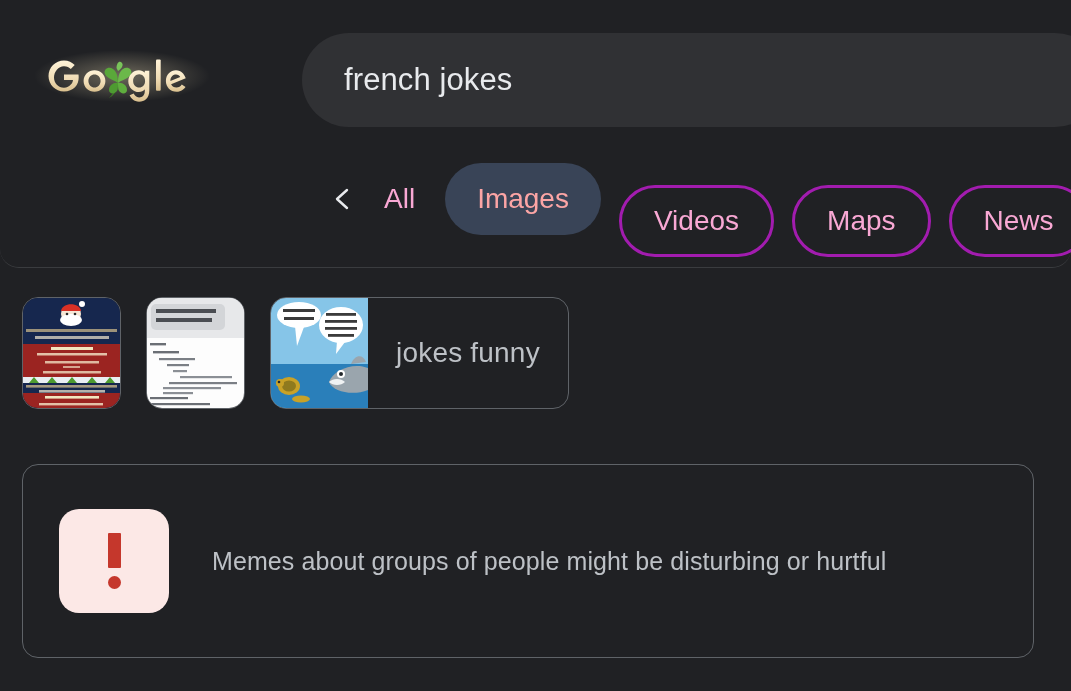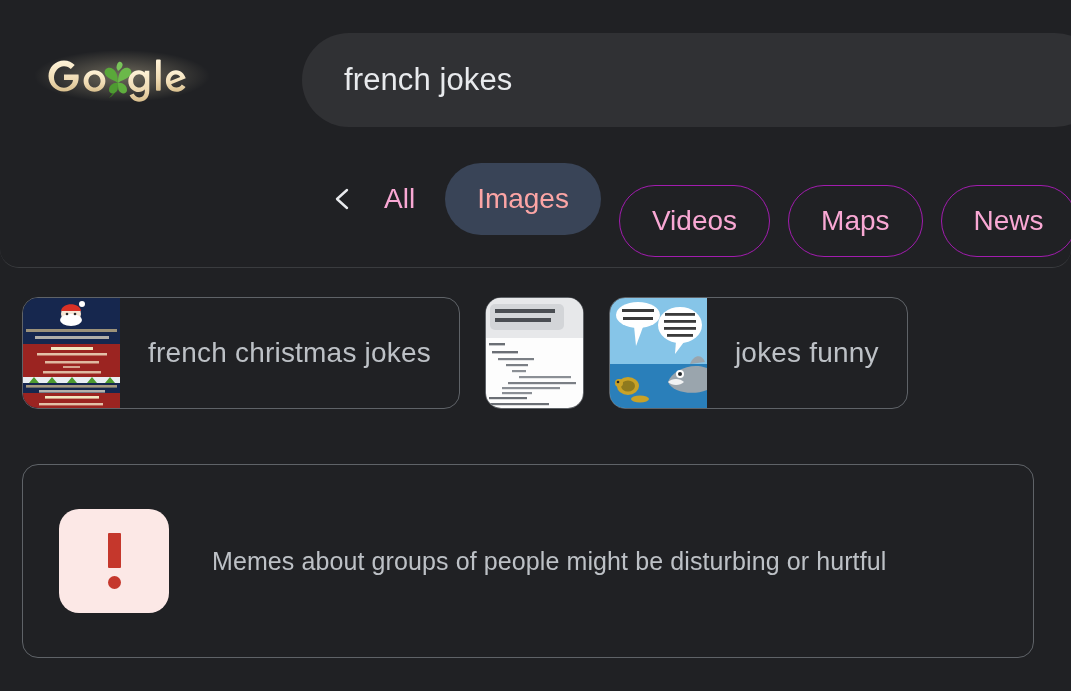--- a/index.html
+++ b/index.html
@@ -91,21 +91,21 @@
     font-size: 28px;
     color: #f9a8d4;
     box-sizing: border-box;
     flex: 0 0 auto;
   }
   .tab.plain {
     border: none;
     padding: 0 12px;
   }
   .tab.outlined {
-    border: 1px solid #a21caf;
+    border: 3px solid #a21caf;
     margin-top: 44px;
   }
   .tab.selected {
     background: #394457;
     color: #fca5a5;
     border: none;
   }
 
   
   .chips {
@@ -287,21 +287,20 @@
         <rect x="20" y="73" width="58" height="2.5" fill="#f0ddc0" opacity="0.8"></rect>
         <rect x="0" y="79" width="97" height="6" fill="#e9eef2"></rect>
         <path d="M6 85 l5 -6 l5 6 Z M24 85 l5 -6 l5 6 Z M44 85 l5 -6 l5 6 Z M64 85 l5 -6 l5 6 Z M82 85 l5 -6 l5 6 Z" fill="#4e9b31"></path>
         <rect x="0" y="85" width="97" height="10" fill="#16274e"></rect>
         <rect x="3" y="87" width="91" height="2.6" fill="#c9b78a" opacity="0.8"></rect>
         <rect x="16" y="92" width="66" height="2.6" fill="#dcd6c4" opacity="0.8"></rect>
         <rect x="0" y="95" width="97" height="15" fill="#9b2421"></rect>
         <rect x="22" y="98" width="54" height="2.6" fill="#f2e6c0"></rect>
         <rect x="16" y="105" width="64" height="2.4" fill="#f0ddc0" opacity="0.85"></rect>
       </svg>
-      <span class="chip-label">french christmas jokes</span>
     </div>
 
     <div class="chip">
       <svg class="chip-thumb" viewBox="0 0 97 110" preserveAspectRatio="none">
         <rect x="0" y="0" width="97" height="110" fill="#fdfdfd"></rect>
         <rect x="0" y="0" width="97" height="40" fill="#e7e8ea"></rect>
         <rect x="4" y="6" width="74" height="26" rx="5" fill="#d3d5d8"></rect>
         <rect x="9" y="11" width="60" height="4" fill="#4a4d52"></rect>
         <rect x="9" y="20" width="56" height="4" fill="#4a4d52"></rect>
         <rect x="3" y="45" width="16" height="2.4" fill="#6b6f75"></rect>

